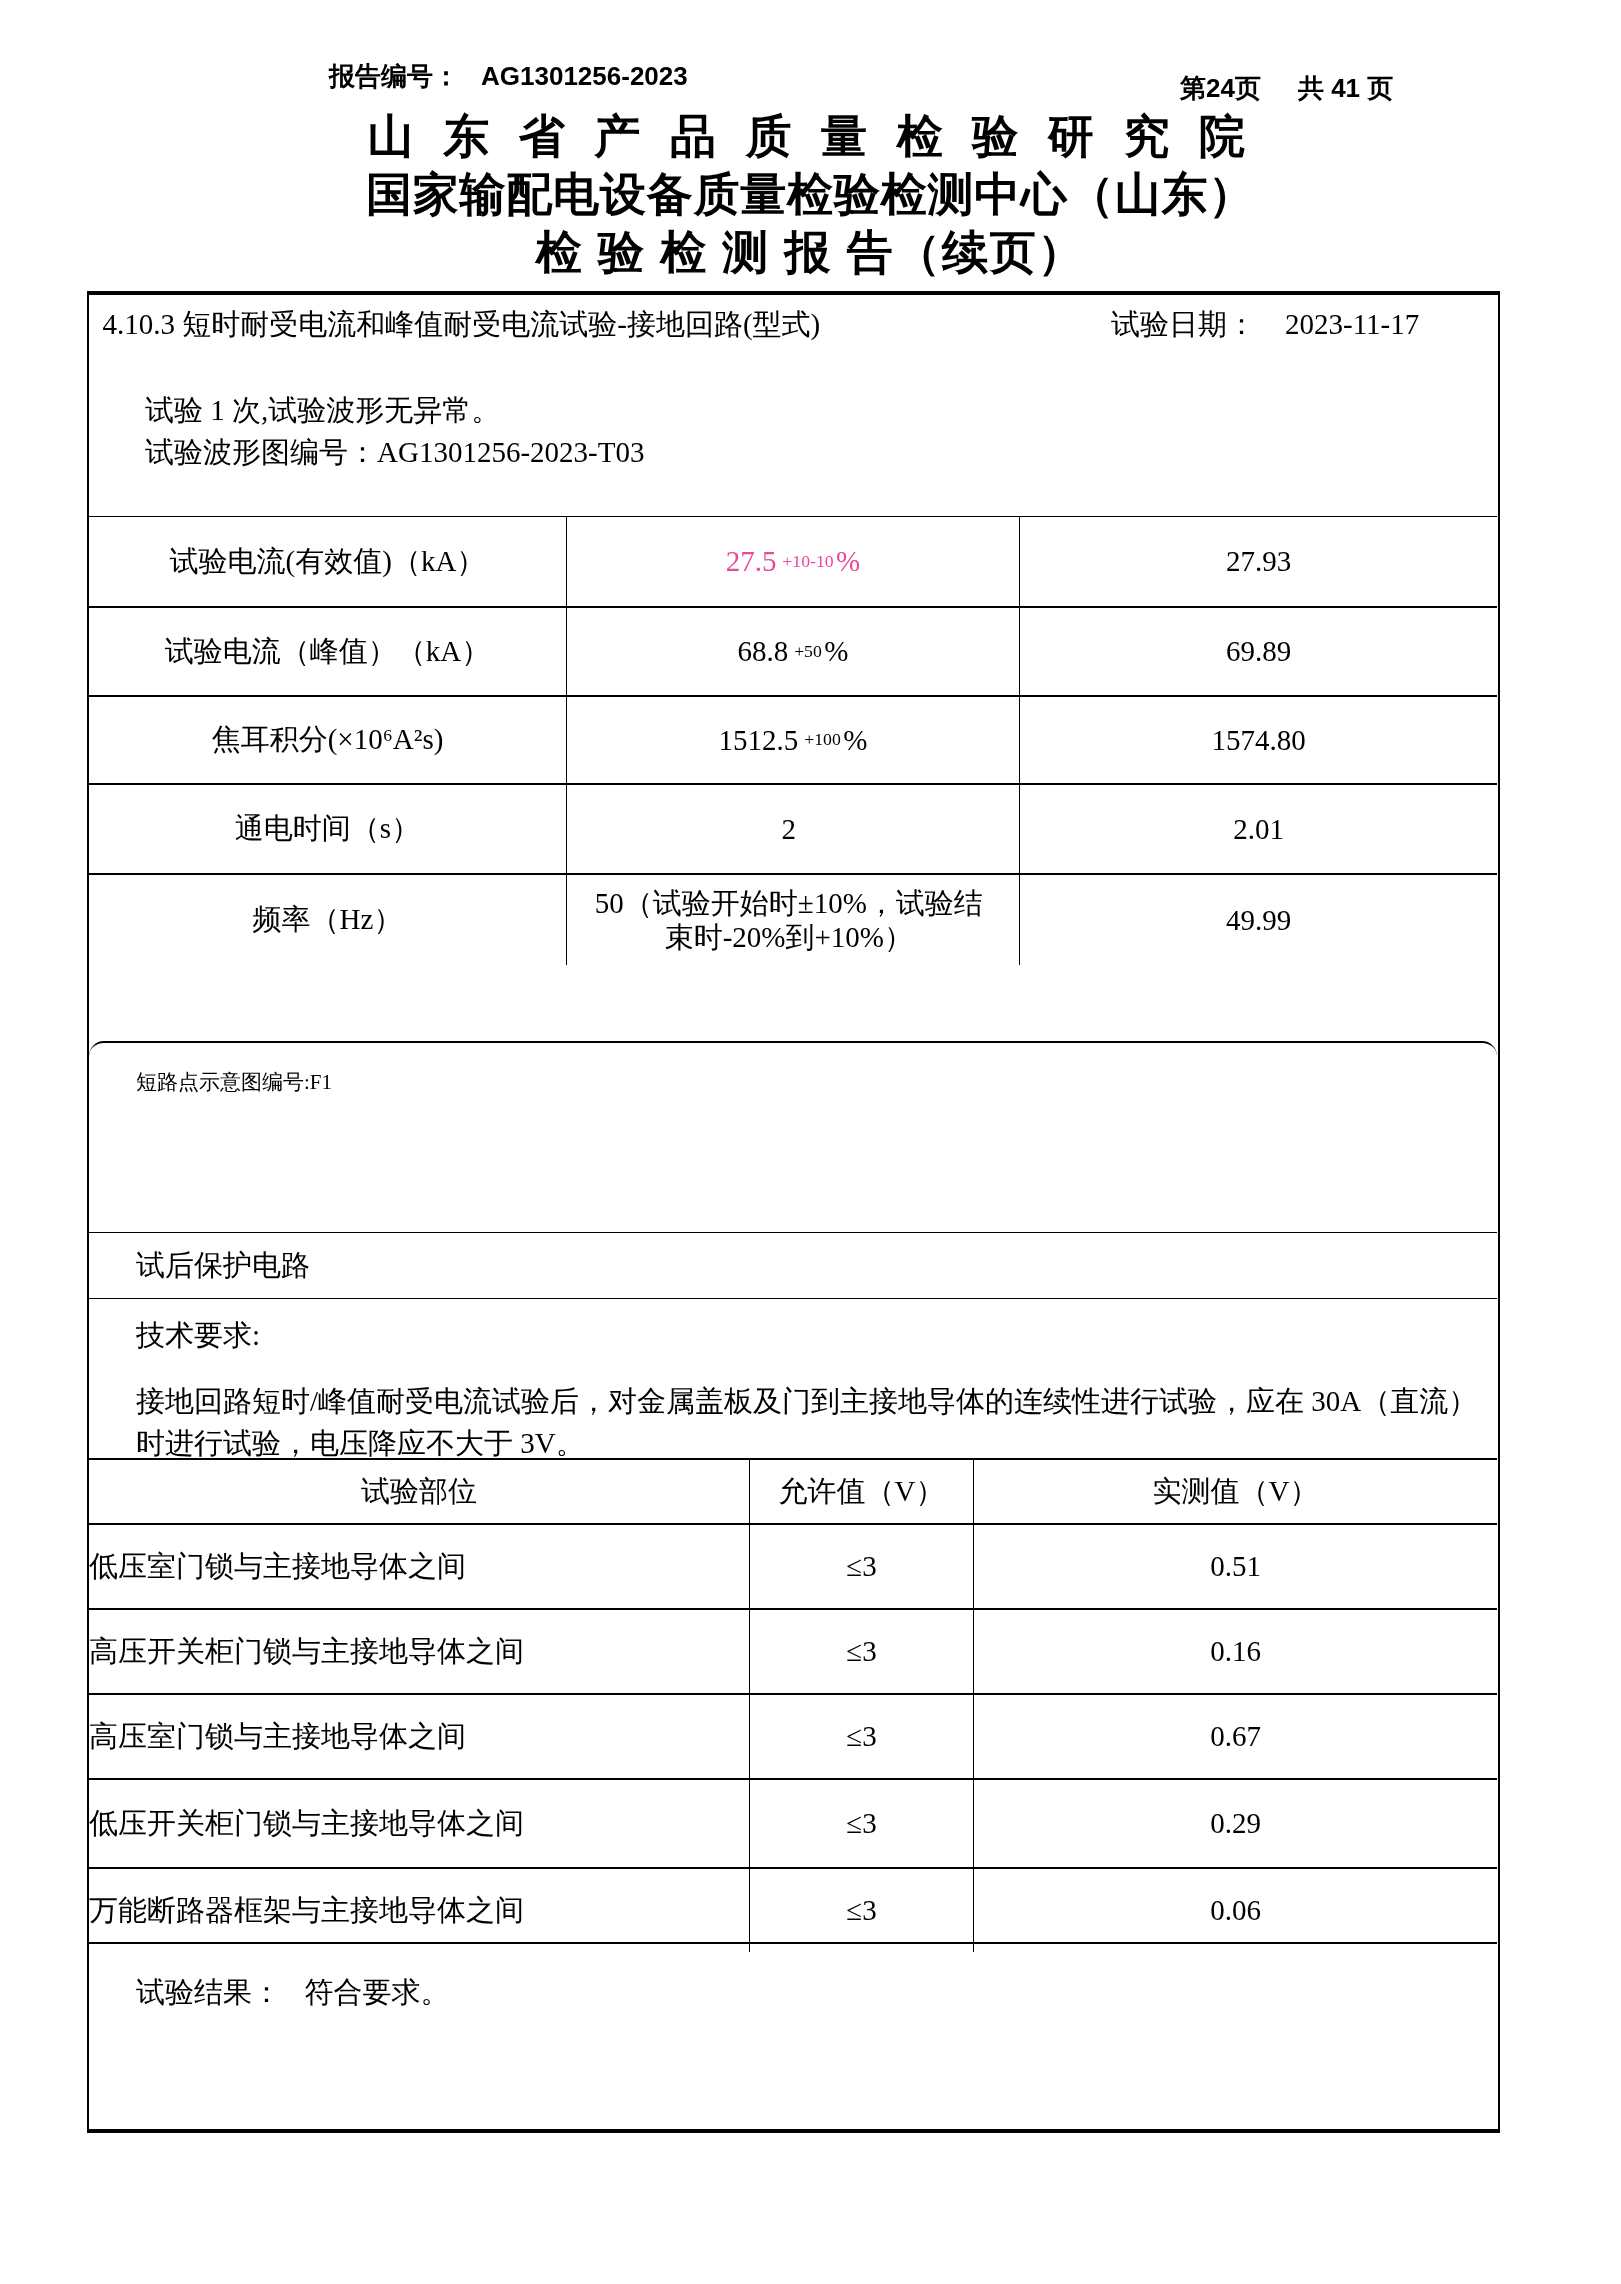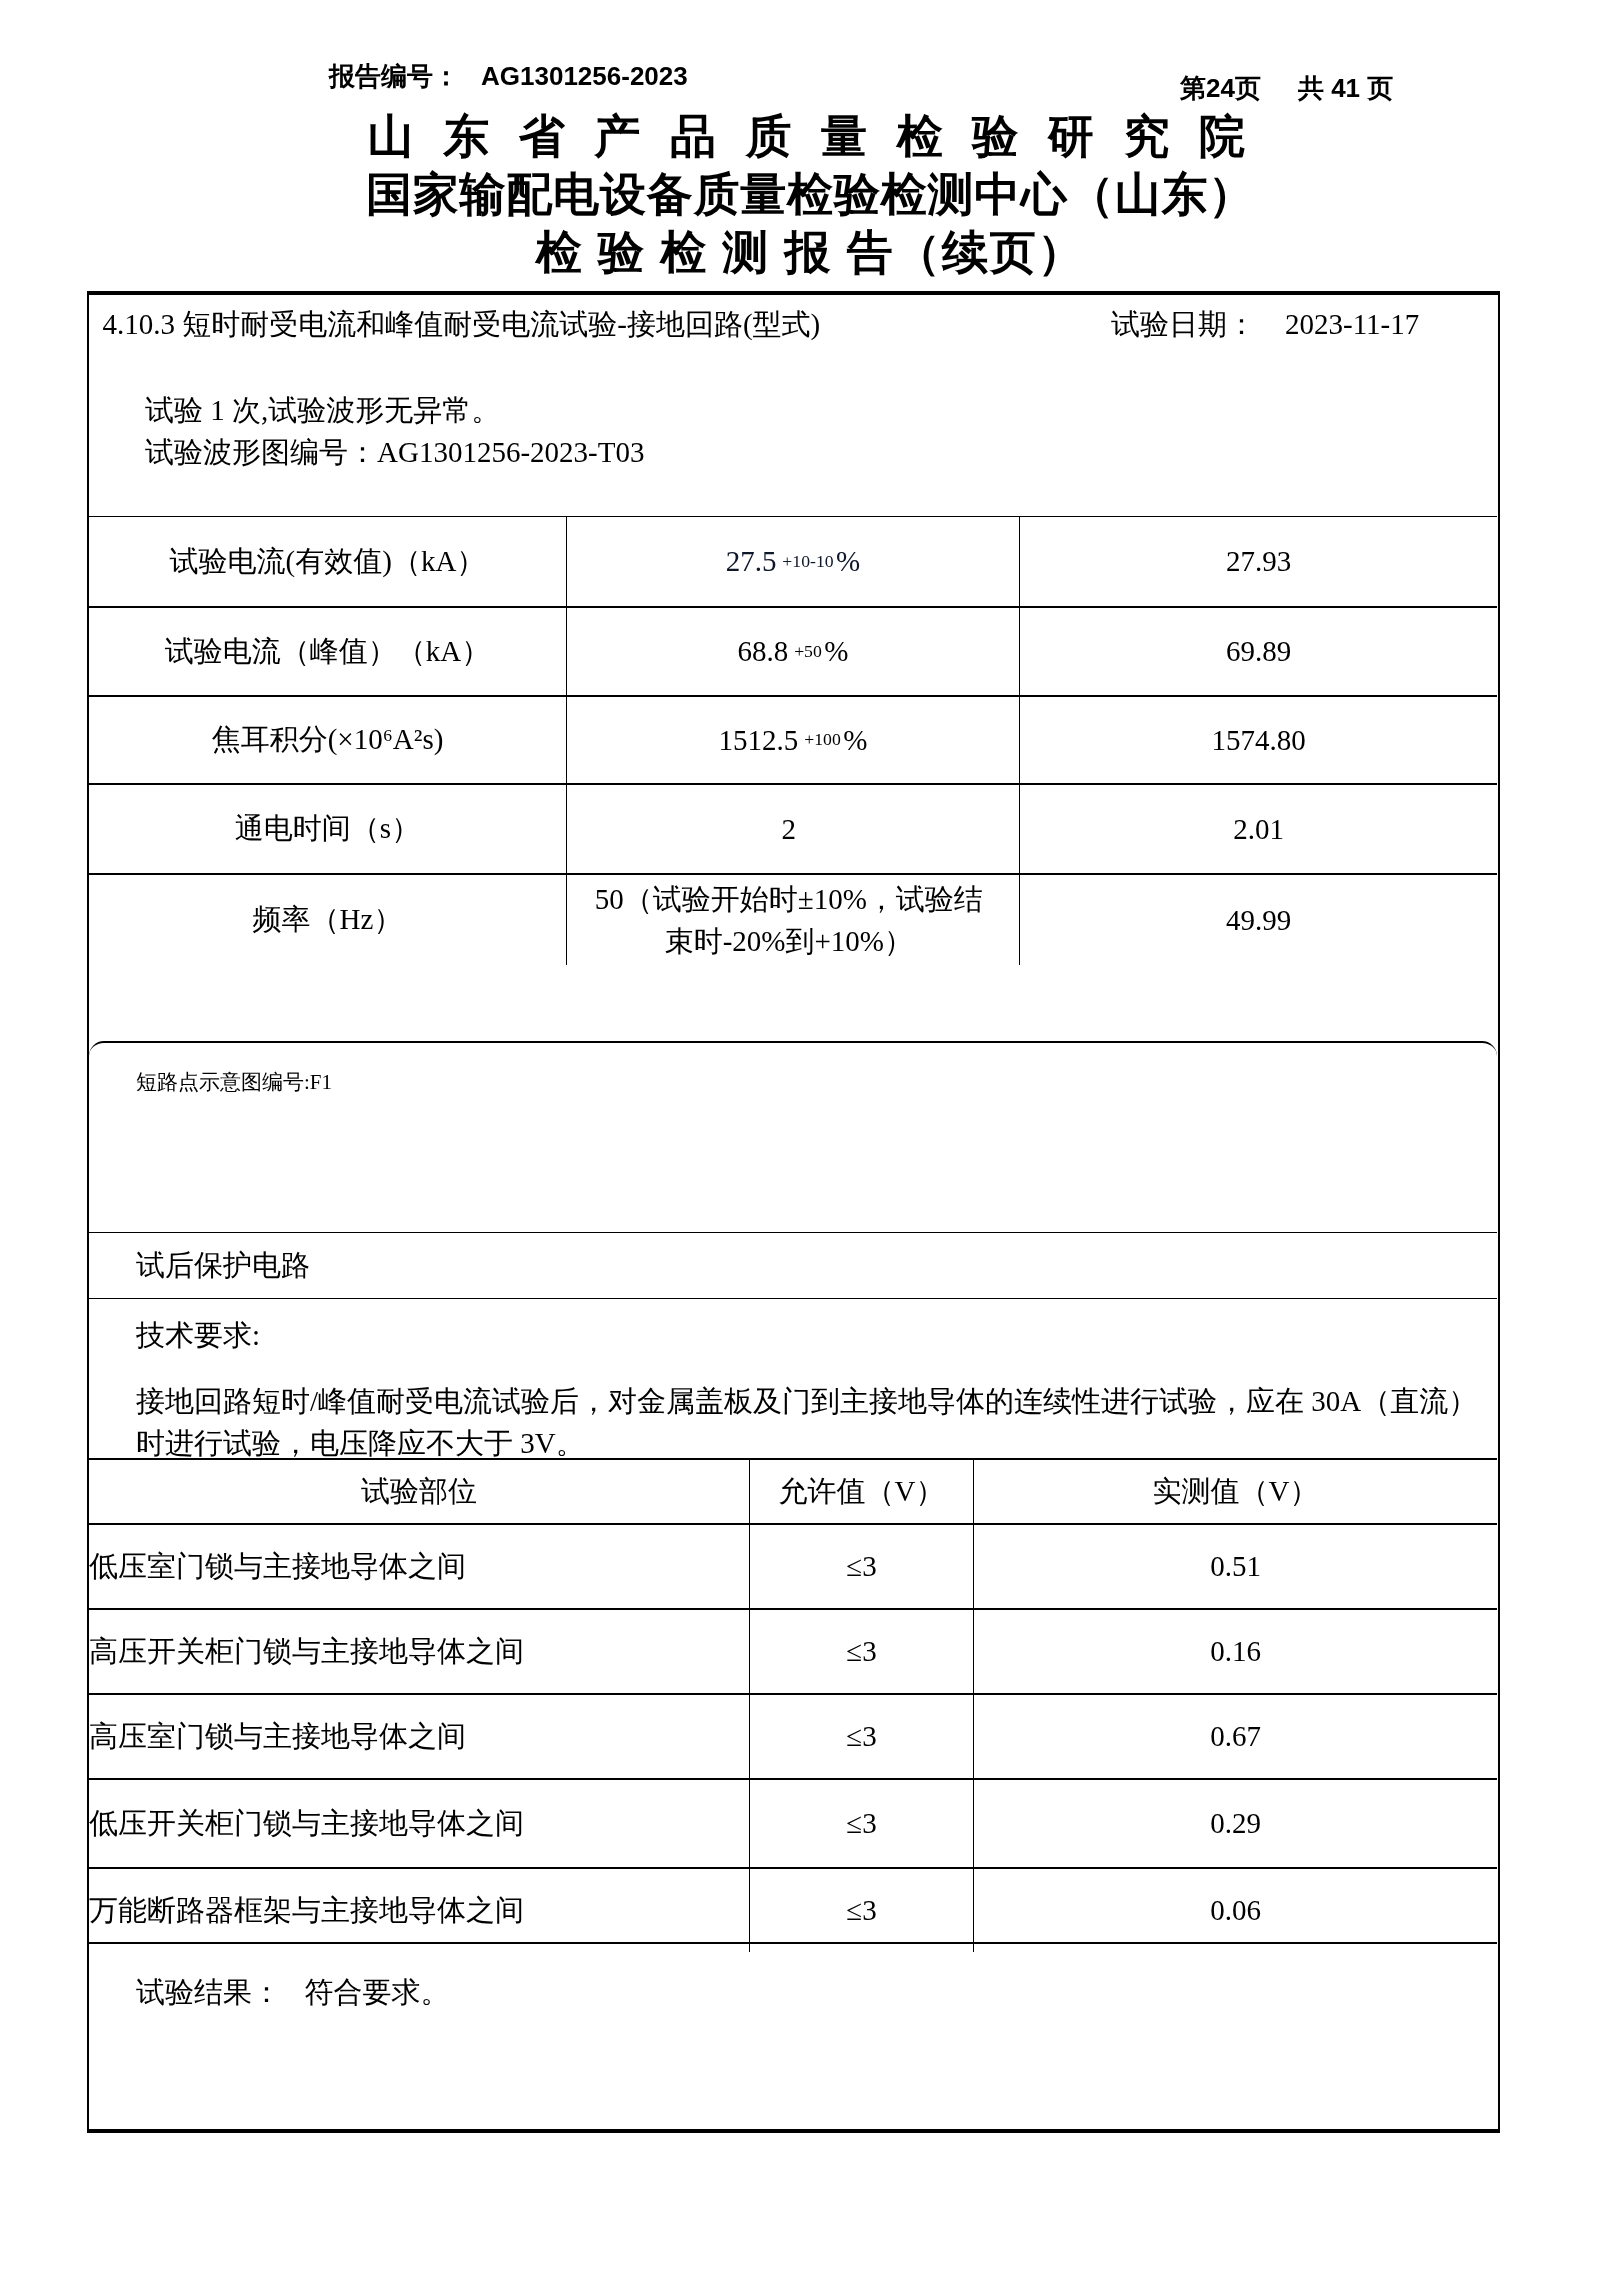--- a/index.html
+++ b/index.html
@@ -54,22 +54,22 @@
   .t1 .r2{height:87px;}
   .t1 .r3{height:86px;}
   .t1 .r4{height:88px;}
   .t1 .r5{height:90px;}
 
   .spec .tol{
     display:inline-flex;justify-content:center;
     font-size:17.7px;line-height:1.1;margin:0 2.5px 0 5.9px;text-align:left;
   }
   .spec .suffix{font-size:29px;}
-  .muted{color:#0f172a;}
-  .freq .base{display:inline-block;line-height:42px;padding:0 15px;}
+  .muted{color:#ec4899;}
+  .freq .base{display:inline-block;line-height:34px;padding:0 15px;}
 
   
   .row-sketch{position:absolute;top:746px;left:0;width:1408px;height:192px;
     box-sizing:border-box;border-top:2.5px solid #000;padding:25px 0 0 47px;font-size:21px;border-radius:15px;}
   .row-protect{position:absolute;top:937px;left:0;width:1408px;height:66px;
     box-sizing:border-box;border-top:1.7px solid #000;display:flex;align-items:center;
     padding-left:47px;font-size:29px;}
   .row-techreq{position:absolute;top:1003px;left:0;width:1408px;height:160px;
     box-sizing:border-box;border-top:1.7px solid #000;padding:17px 0 0 47px;font-size:29px;}
   .row-techreq .para{margin-top:23.6px;width:1351px;line-height:42px;font-size:29px;}

